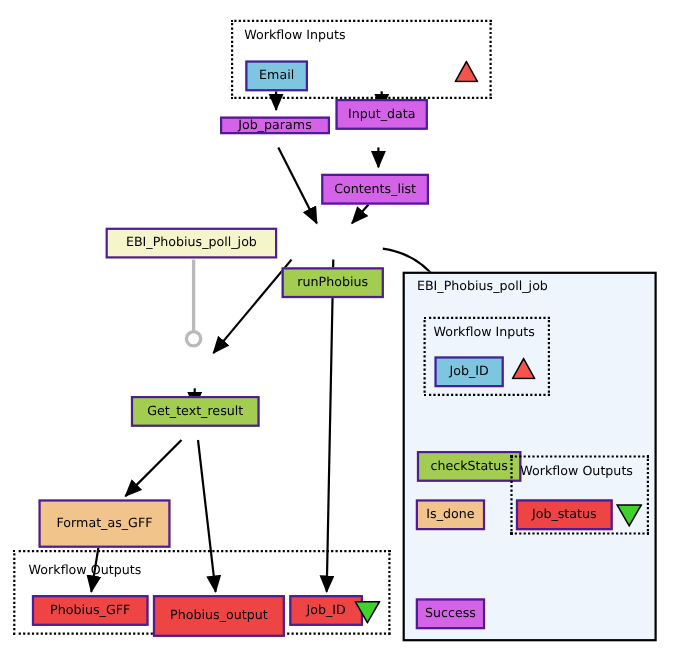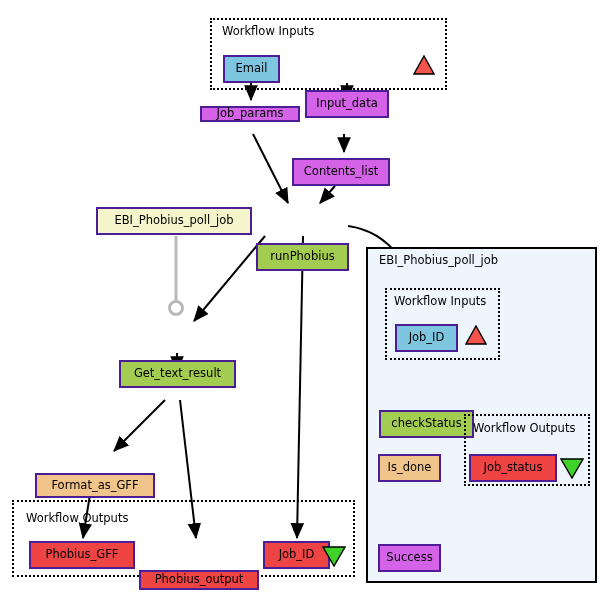--- a/index.html
+++ b/index.html
@@ -150,32 +150,32 @@
 
   <div class="node n-green" style="left:256px; top:207px; width:93px; height:28px;">
     <span>runPhobius</span>
   </div>
 
   <div class="node n-green" style="left:119px; top:324px; width:117px; height:28px;">
     <span>Get_text_result</span>
   </div>
 
 
-  <div class="node n-orange" style="left:35px; top:454px; width:120px; height:25px;margin-top:19px;">
+  <div class="node n-orange" style="left:35px; top:454px; width:120px; height:44px;">
     <span>Format_as_GFF</span>
   </div>
 
   <div class="group-dotted" style="left:12px; top:500px; width:343px; height:77px;"></div>
   <div class="group-title" style="left:26px; top:511px;">Workflow Outputs</div>
 
   <div class="node n-steel" style="left:29px; top:541px; width:106px; height:28px;">
     <span>Phobius_GFF</span>
   </div>
 
-  <div class="node n-steel" style="left:139px; top:570px; width:120px; height:20px;">
+  <div class="node n-steel" style="left:139px; top:541px; width:120px; height:38px;">
     <span>Phobius_output</span>
   </div>
 
   <div class="node n-steel" style="left:263px; top:541px; width:67px; height:28px;">
     <span>Job_ID</span>
   </div>
 
   <svg class="tri-outline-down" style="left:322px; top:546px;" width="24" height="21" viewBox="0 0 24 21">
     <polygon points="1,1 23,1 12,20" fill="#3fd22a" stroke="#000000" stroke-width="1.4"></polygon>
   </svg>

